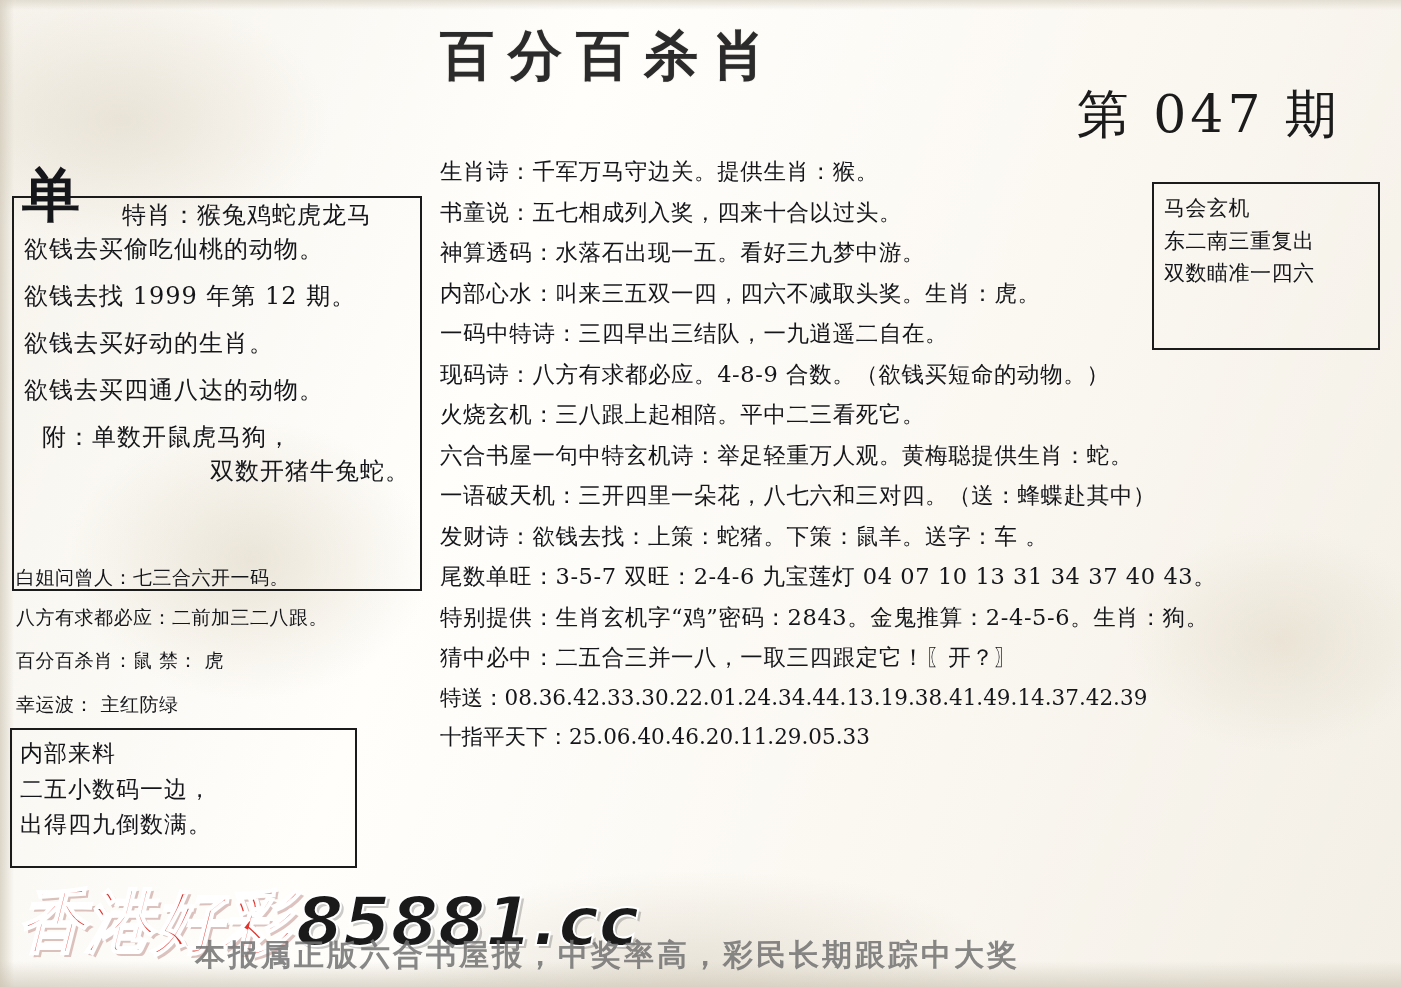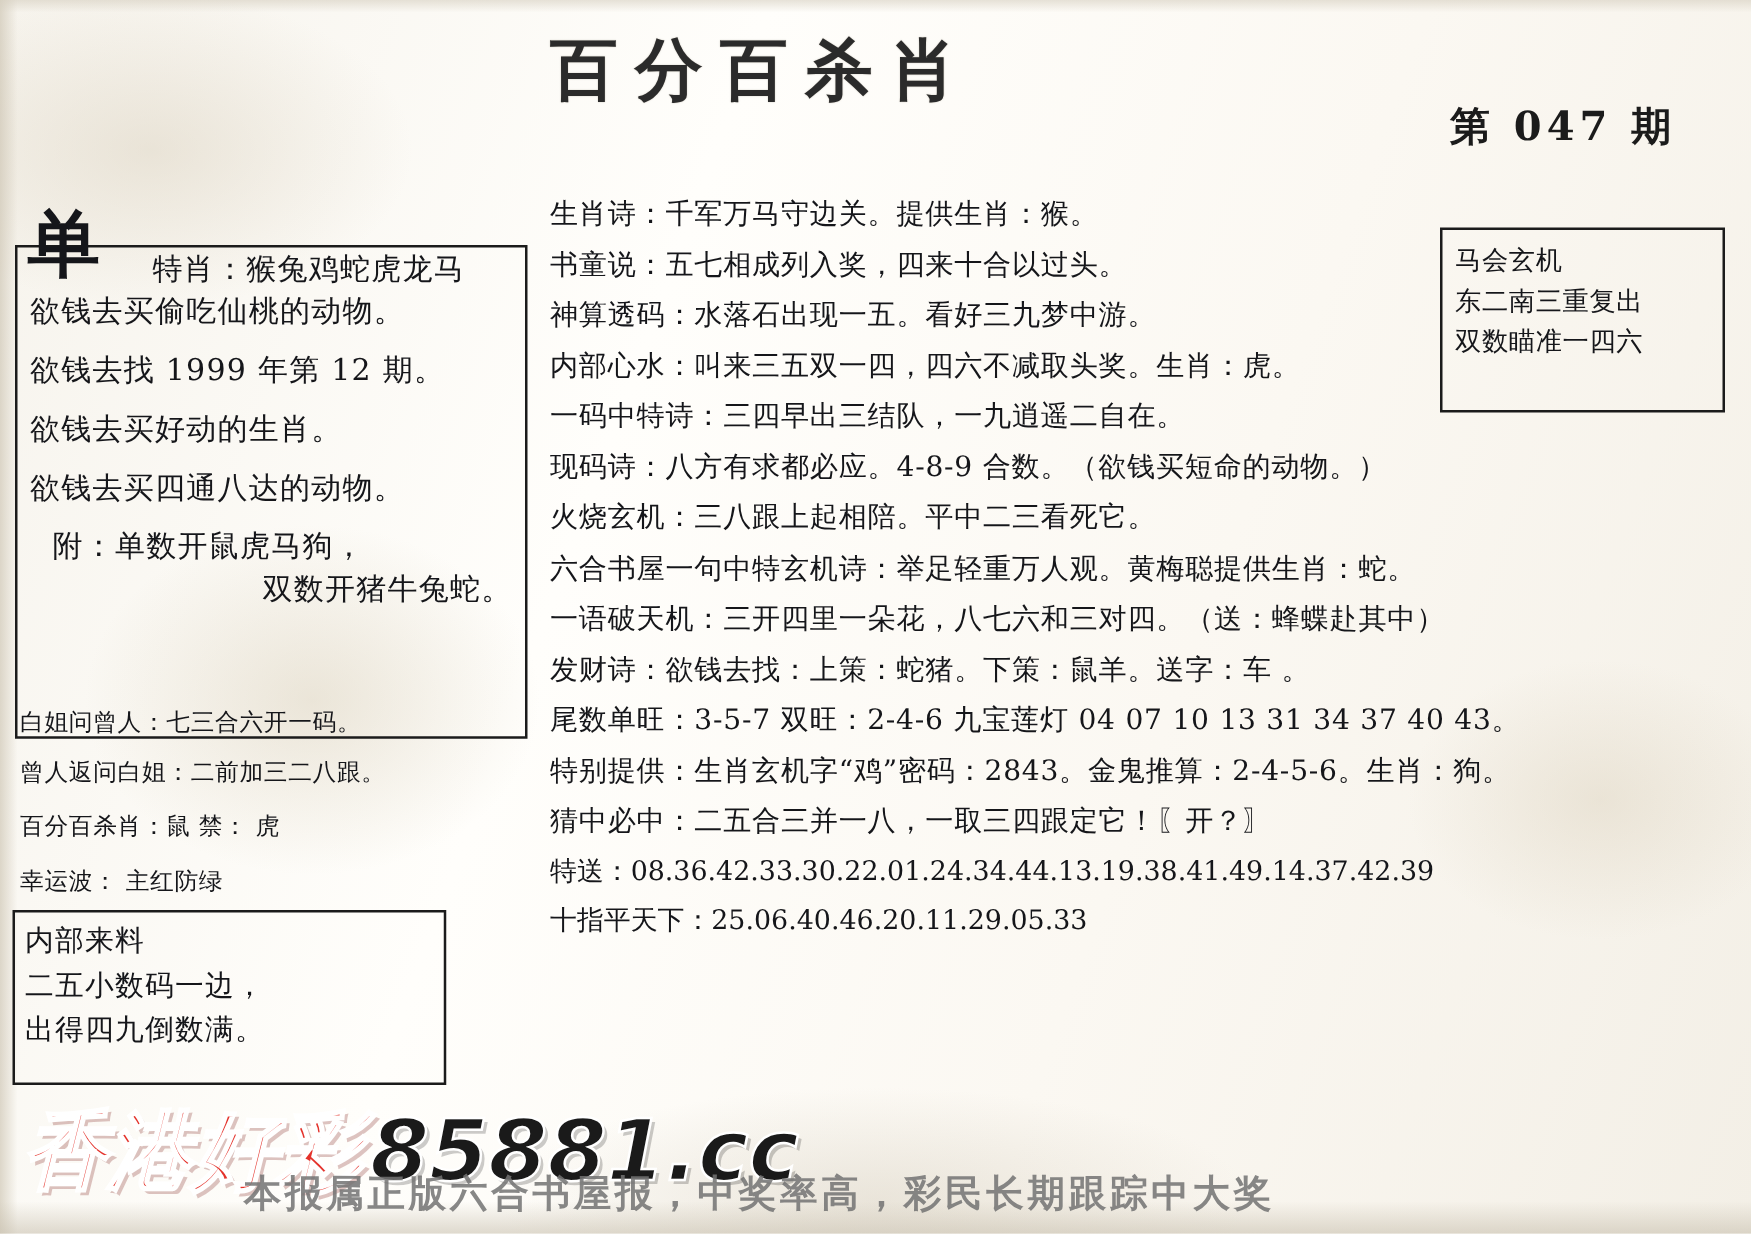--- a/index.html
+++ b/index.html
@@ -56,22 +56,22 @@
     font-weight: bold;
     font-size: 54px;
     letter-spacing: 14px;
     color: #2b2b2b;
     text-shadow: 0 0 1px rgba(90,80,60,.5);
   }
   #issue {
     position: absolute;
     right: 60px;
     top: 80px;
-    font-size: 32px;
-    font-weight: bold;
+    font-size: 52px;
+    font-weight: normal;
     letter-spacing: 4px;
     color: #1b1b1b;
     font-family: "DejaVu Serif", "Liberation Serif", serif;
   }
 
   
   #left-box {
     position: absolute;
     left: 12px;
     top: 155px;
@@ -148,21 +148,21 @@
   }
   #bl-row-16 { letter-spacing: 0px; font-size: 21.5px; }
   #bl-row-17 { letter-spacing: 0px; font-size: 21.5px; }
 
   
   #right-box {
     position: absolute;
     left: 1152px;
     top: 182px;
     width: 228px;
-    height: 148px;
+    height: 168px;
     border: 2px solid #1b1b1b;
     box-sizing: border-box;
     padding: 8px 10px;
   }
   .rb-line {
     font-size: 21px;
     line-height: 1.55;
     letter-spacing: .5px;
     white-space: nowrap;
   }
@@ -222,21 +222,21 @@
   <div class="lb-line" id="lb-l2">欲钱去买偷吃仙桃的动物。</div>
   <div class="lb-line lb-gap">欲钱去找 1999 年第 12 期。</div>
   <div class="lb-line lb-gap">欲钱去买好动的生肖。</div>
   <div class="lb-line lb-gap">欲钱去买四通八达的动物。</div>
   <div class="lb-line lb-gap" id="lb-l6">附：单数开鼠虎马狗，</div>
   <div class="lb-line" id="lb-l7">双数开猪牛兔蛇。</div>
 </div>
 <div id="big-char">单</div>
 
 <div class="left-note" id="note1">白姐问曾人：七三合六开一码。</div>
-<div class="left-note" id="note2">曾人返问白姐：二前加三二八跟。</div>
+<div class="left-note" id="note2">八方有求都必应：二前加三二八跟。</div>
 <div class="left-note" id="note3">百分百杀肖：鼠 禁： 虎</div>
 <div class="left-note" id="note4">幸运波： 主红防绿</div>
 
 <div id="inner-box">
   <div class="ib-line">内部来料</div>
   <div class="ib-line">二五小数码一边，</div>
   <div class="ib-line">出得四九倒数满。</div>
 </div>
 
 <div id="body-col">

